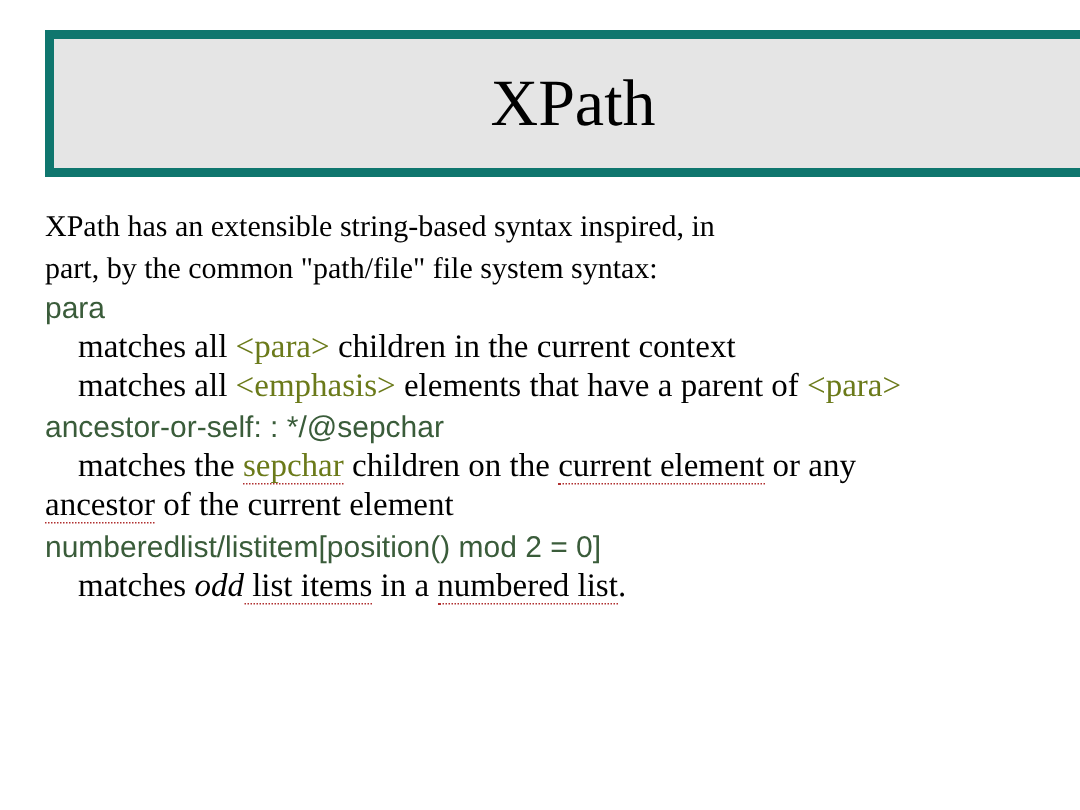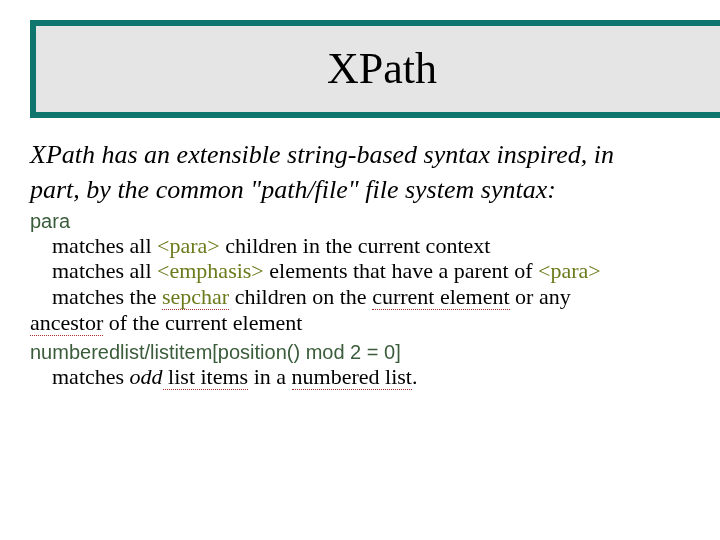--- a/index.html
+++ b/index.html
@@ -25,24 +25,23 @@
     width: 640px;
   }
   .title-text {
     text-align: center;
     font-size: 44px;
     font-weight: normal;
     color: #000000;
     line-height: 1.05;
   }
   .intro {
-    font-size: 26px;
+    font-size: 20px;
     line-height: 1.18;
     margin: 0 0 4px 0;
-    font-style: italic;
   }
   .expr {
     font-family: Arial, Helvetica, sans-serif;
     font-size: 20px;
     color: #3a5c3a;
     margin: 4px 0 0 0;
     line-height: 1.15;
   }
   .desc {
     font-size: 22px;
@@ -78,20 +77,21 @@
 
   <div class="expr">para</div>
   <div class="desc">
     <span class="seg">matches all </span><span class="olive">&lt;para&gt;</span><span class="seg"> children in the current context</span>
   </div>
 
   <div class="desc">
     <span class="seg">matches all </span><span class="olive">&lt;emphasis&gt;</span><span class="seg"> elements that have a parent of </span><span class="olive">&lt;para&gt;</span>
   </div>
 
+  <div class="expr">ancestor-or-self: : */@sepchar</div>
   <div class="desc">
     <span class="seg">matches the </span><span class="olive dotted">sepchar</span><span class="seg"> children on the </span><span class="dotted">current element</span><span class="seg"> or any</span>
   </div>
   <div class="desc-wide">
     <span class="dotted">ancestor</span><span class="seg"> of the current element</span>
   </div>
 
   <div class="expr">numberedlist/listitem[position() mod 2 = 0]</div>
   <div class="desc">
     <span class="seg">matches </span><span class="seg" style="font-style:italic">odd</span><span class="seg dotted"> list items</span><span class="seg"> in a </span><span class="dotted">numbered list</span><span class="seg">.</span>

